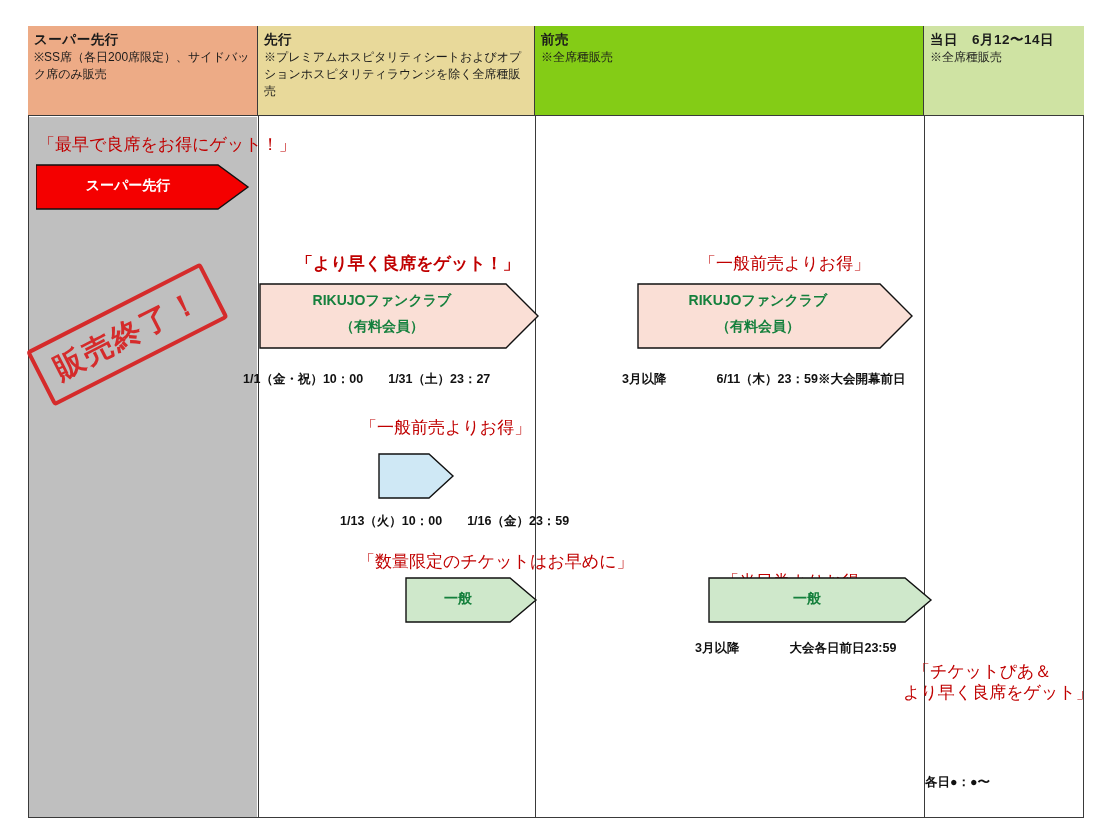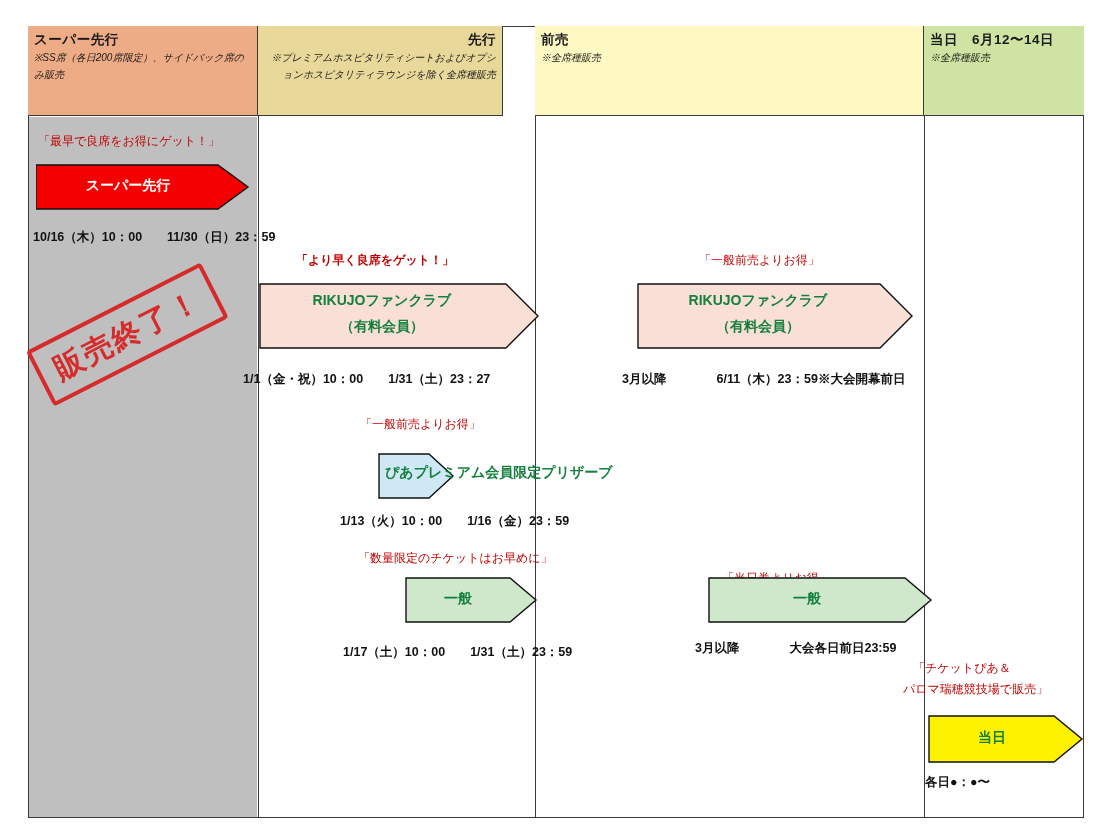--- a/index.html
+++ b/index.html
@@ -36,29 +36,28 @@
   }
   .hdr-title {
     font-size: 13.5px;
     font-weight: bold;
     color: #1a1a1a;
     letter-spacing: 0.5px;
     line-height: 17px;
     white-space: nowrap;
   }
   .hdr-note {
-    font-size: 10px;
+    font-size: 12px;
     color: #1a1a1a;
     line-height: 17px;
     margin-top: 1px;
-    font-style: italic;
   }
   .hdr1 { left: 28px;  width: 230px; background: #edab86; }
-  .hdr2 { left: 258px; width: 245px; background: #e8d99a; text-align: right; }
-  .hdr3 { left: 535px; width: 389px; background: #fef9c3; }
+  .hdr2 { left: 258px; width: 277px; background: #e8d99a; }
+  .hdr3 { left: 535px; width: 389px; background: #84cc16; }
   .hdr4 { left: 924px; width: 160px; background: #cfe3a3; border-right: none; }
 
   
   .col-sep {
     position: absolute;
     top: 116px;
     width: 0;
     height: 702px;
     border-left: 1.5px solid #3a3a3a;
   }
@@ -85,21 +84,21 @@
     text-align: center;
     font-size: 14px;
     font-weight: bold;
     color: #15803d;
     pointer-events: none;
   }
 
   
   .quote {
     position: absolute;
-    font-size: 12px;
+    font-size: 17px;
     color: #c00000;
     white-space: nowrap;
   }
   
   .dates {
     position: absolute;
     font-size: 12.5px;
     font-weight: bold;
     color: #111;
     white-space: nowrap;
@@ -162,21 +161,20 @@
   <div class="col-sep sep3"></div>
   <div class="col-sep sep4"></div>
 
   <div class="quote" style="left:38px; top:133px;">「最早で良席をお得にゲット！」</div>
   <div class="arrow-wrap" style="left:36px; top:163px; width:214px; height:48px;">
     <svg class="arrow-svg" width="214" height="48" viewBox="0 0 214 48">
       <polygon points="0,2 182,2 212,24 182,46 0,46" fill="#f40000" stroke="#111111" stroke-width="1.4"></polygon>
     </svg>
     <div class="arrow-label" style="top:14px; right:30px; left:0; color:#ffffff;">スーパー先行</div>
   </div>
-  <div class="dates" style="left:33px; top:229px;">10/16（木）10：00　　11/30（日）23：59</div>
 
   <div class="stamp">
     <div class="stamp-box">
       <span class="stamp-text">販売終了！</span>
     </div>
   </div>
 
   <div class="quote" style="left:296px; top:252px;font-weight:bold;">「より早く良席をゲット！」</div>
   <div class="arrow-wrap" style="left:258px; top:282px; width:282px; height:68px;">
     <svg class="arrow-svg" width="282" height="68" viewBox="0 0 282 68">
@@ -196,44 +194,36 @@
     <div class="arrow-label" style="top:36px; left:0; right:34px;">（有料会員）</div>
   </div>
   <div class="dates" style="left:622px; top:371px;">3月以降　　　　6/11（木）23：59※大会開幕前日</div>
 
   <div class="quote" style="left:360px; top:416px;">「一般前売よりお得」</div>
   <div class="arrow-wrap" style="left:377px; top:452px; width:78px; height:48px;">
     <svg class="arrow-svg" width="78" height="48" viewBox="0 0 78 48">
       <polygon points="2,2 52,2 76,24 52,46 2,46" fill="#cfe8f5" stroke="#111111" stroke-width="1.4"></polygon>
     </svg>
   </div>
-  <div class="arrow-label" style="position:absolute; left:385px; top:464px; width:330px; text-align:left;">ぴあプレミアム会員限定プリザーブ</div>
   <div class="dates" style="left:340px; top:513px;">1/13（火）10：00　　1/16（金）23：59</div>
 
   <div class="quote" style="left:358px; top:550px;">「数量限定のチケットはお早めに」</div>
   <div class="arrow-wrap" style="left:404px; top:576px; width:134px; height:48px;">
     <svg class="arrow-svg" width="134" height="48" viewBox="0 0 134 48">
       <polygon points="2,2 106,2 132,24 106,46 2,46" fill="#cfe8cb" stroke="#111111" stroke-width="1.4"></polygon>
     </svg>
     <div class="arrow-label" style="top:14px; left:0; right:26px;">一般</div>
   </div>
-  <div class="dates" style="left:343px; top:644px;">1/17（土）10：00　　1/31（土）23：59</div>
 
   <div class="quote" style="left:722px; top:570px;">「当日券よりお得」</div>
   <div class="arrow-wrap" style="left:707px; top:576px; width:226px; height:48px;">
     <svg class="arrow-svg" width="226" height="48" viewBox="0 0 226 48">
       <polygon points="2,2 198,2 224,24 198,46 2,46" fill="#cfe8cb" stroke="#111111" stroke-width="1.4"></polygon>
     </svg>
     <div class="arrow-label" style="top:14px; left:0; right:26px;">一般</div>
   </div>
   <div class="dates" style="left:695px; top:640px;">3月以降　　　　大会各日前日23:59</div>
 
   <div class="quote" style="left:913px; top:660px;">「チケットぴあ＆</div>
-  <div class="quote" style="left:903px; top:681px;">パロマ瑞穂競技場で販売」</div>
-  <div class="arrow-wrap" style="left:928px; top:714px; width:156px; height:50px;">
-    <svg class="arrow-svg" width="156" height="50" viewBox="0 0 156 50">
-      <polygon points="1,2 126,2 154,25 126,48 1,48" fill="#fff200" stroke="#111111" stroke-width="1.4"></polygon>
-    </svg>
-    <div class="arrow-label" style="top:15px; left:0; right:28px;">当日</div>
-  </div>
+  <div class="quote" style="left:903px; top:681px;">より早く良席をゲット」</div>
   <div class="dates" style="left:925px; top:774px;">各日●：●〜</div>
 
 </div>
 
 </body></html>

